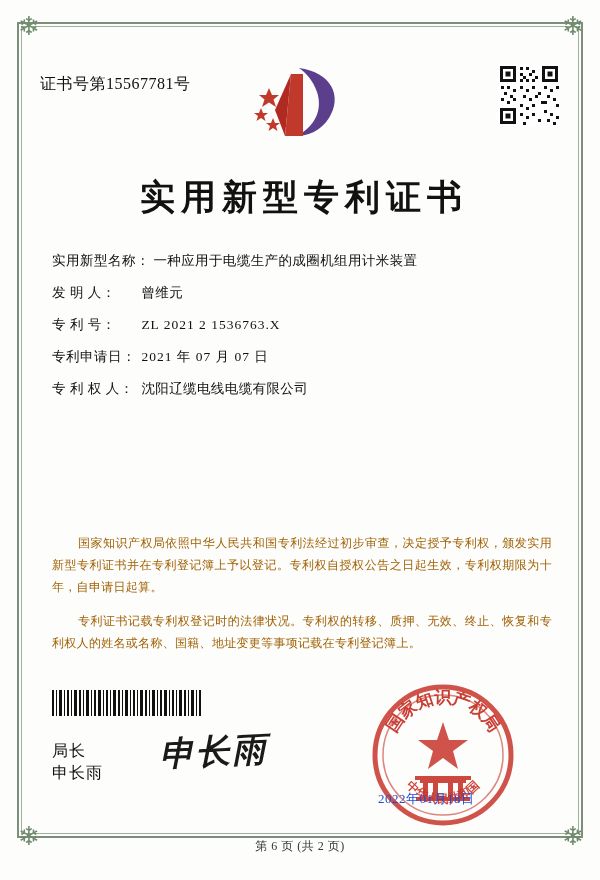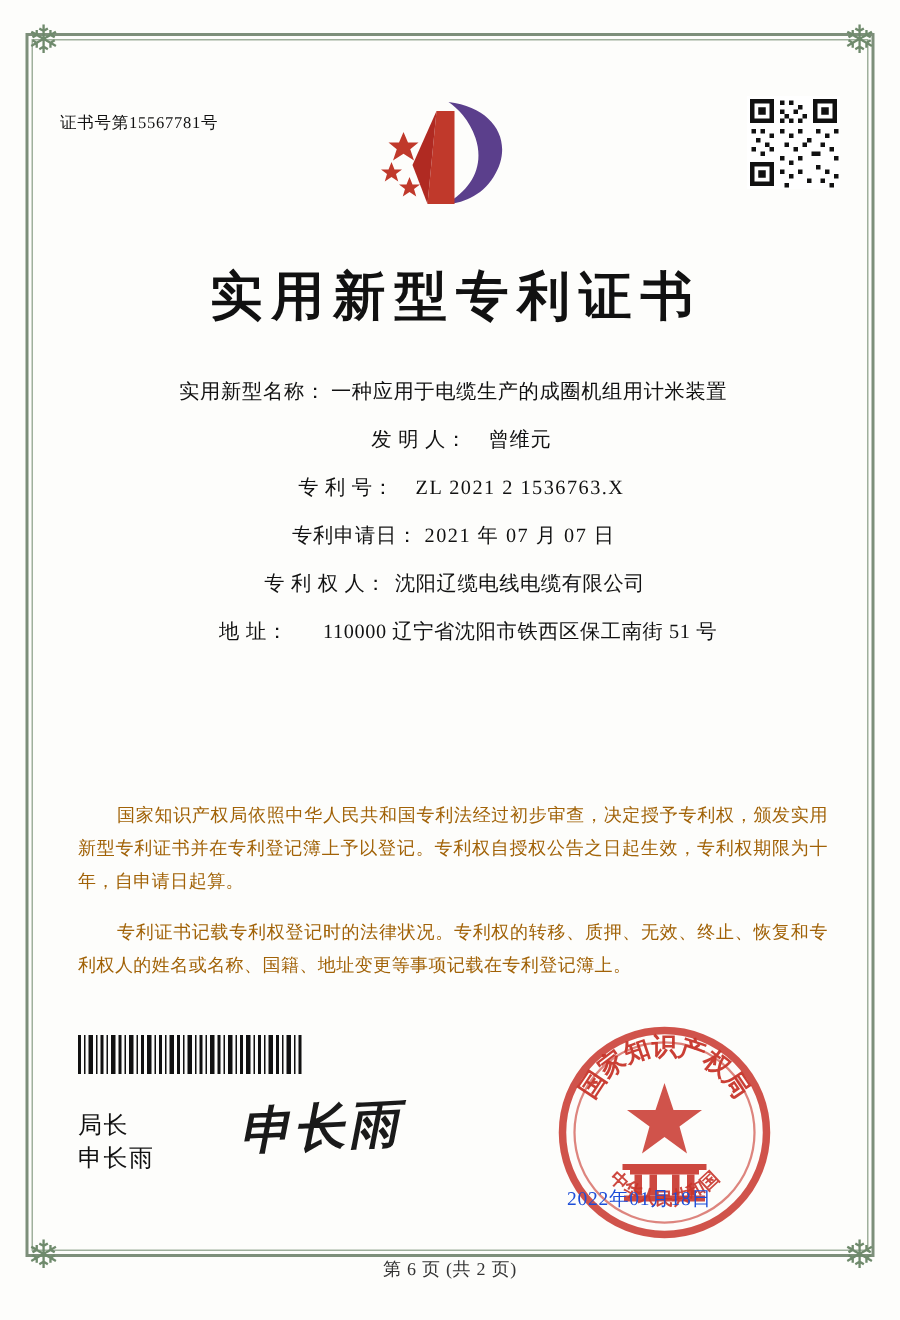--- a/index.html
+++ b/index.html
@@ -52,21 +52,21 @@
   }
   .corner.tl { left: 12px; top: 14px; }
   .corner.tr { left: 556px; top: 14px; }
   .corner.bl { left: 12px; top: 824px; }
   .corner.br { left: 556px; top: 824px; }
 
   
   .cert-no {
     position: absolute;
     left: 40px; top: 74px;
-    font-size: 11px;
+    font-size: 16px;
     letter-spacing: 0.5px;
     color: #111;
     white-space: nowrap;
   }
 
   .logo {
     position: absolute;
     left: 245px; top: 62px;
     width: 110px; height: 82px;
   }
@@ -88,21 +88,20 @@
     letter-spacing: 6px;
     color: #111;
     font-family: "Liberation Serif", "DejaVu Serif", serif;
   }
 
   
   .fields {
     position: absolute;
     left: 52px; top: 252px;
     width: 500px;
-    text-align: center;
   }
   .frow {
     position: relative;
     height: 32px;
     font-size: 13.5px;
     color: #111;
     white-space: nowrap;
   }
   .flabel {
     display: inline-block;
@@ -316,24 +315,20 @@
     <div class="frow">
       <span class="flabel">专利申请日：</span>
       <span class="fvalue latin">2021 年 07 月 07 日</span>
     </div>
 
     <div class="frow">
       <span class="flabel">专 利 权 人：</span>
       <span class="fvalue">沈阳辽缆电线电缆有限公司</span>
     </div>
 
-    <div class="frow">
-      <span class="flabel">地 址：</span>
-      <span class="fvalue">110000 辽宁省沈阳市铁西区保工南街 51 号</span>
-    </div>
 
 
   </div>
 
   <div class="paras">
     <p class="para">国家知识产权局依照中华人民共和国专利法经过初步审查，决定授予专利权，颁发实用新型专利证书并在专利登记簿上予以登记。专利权自授权公告之日起生效，专利权期限为十年，自申请日起算。</p>
     <p class="para">专利证书记载专利权登记时的法律状况。专利权的转移、质押、无效、终止、恢复和专利权人的姓名或名称、国籍、地址变更等事项记载在专利登记簿上。</p>
   </div>
 
   <div class="barcode">

